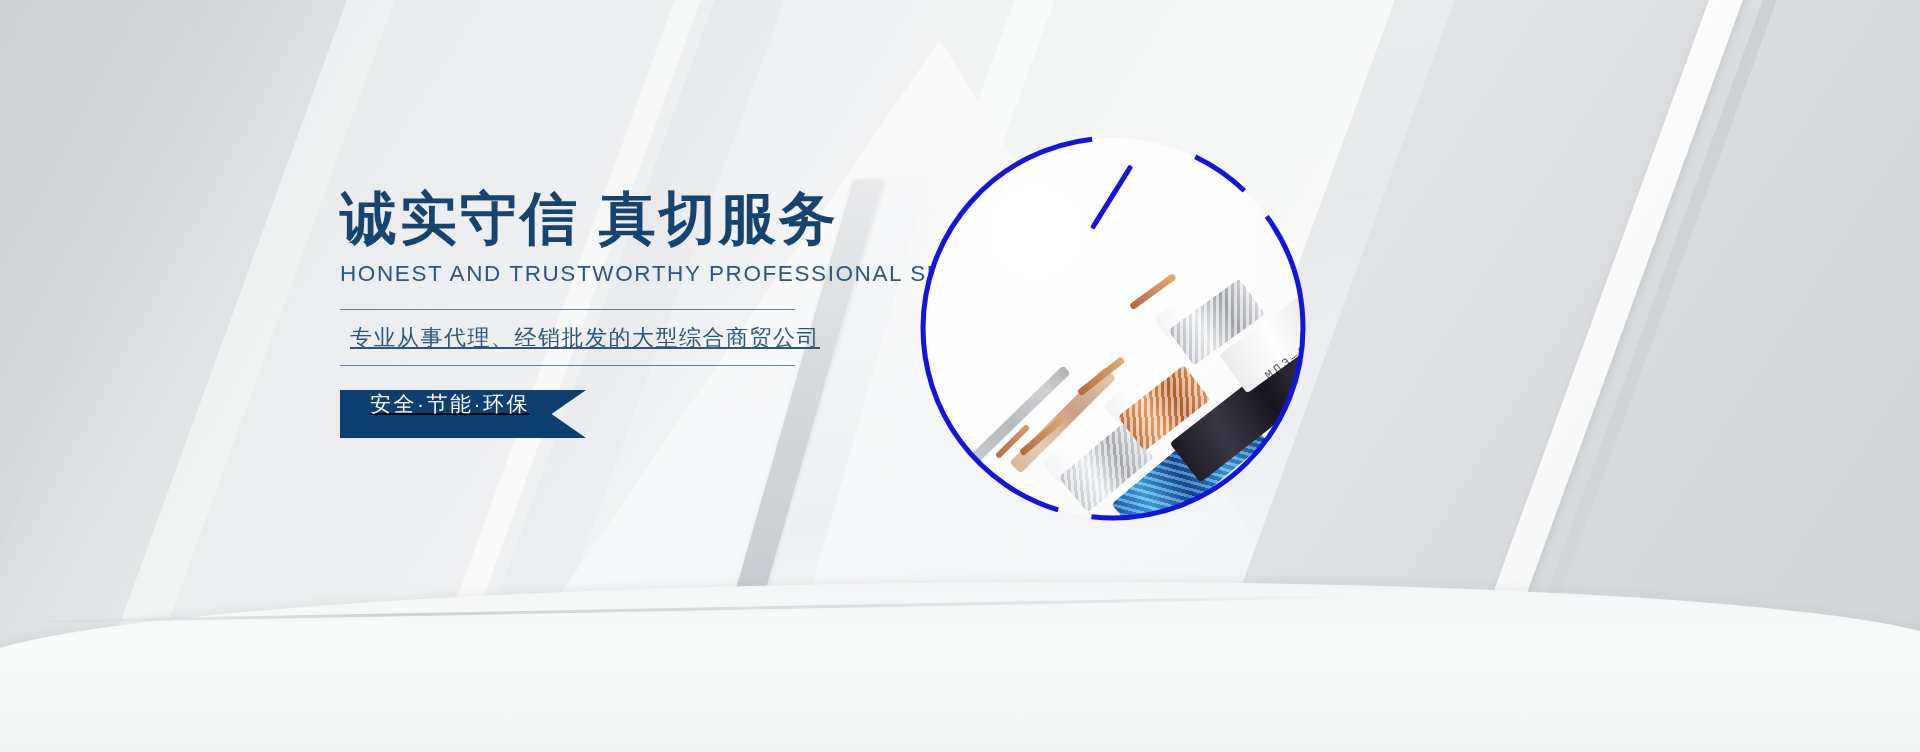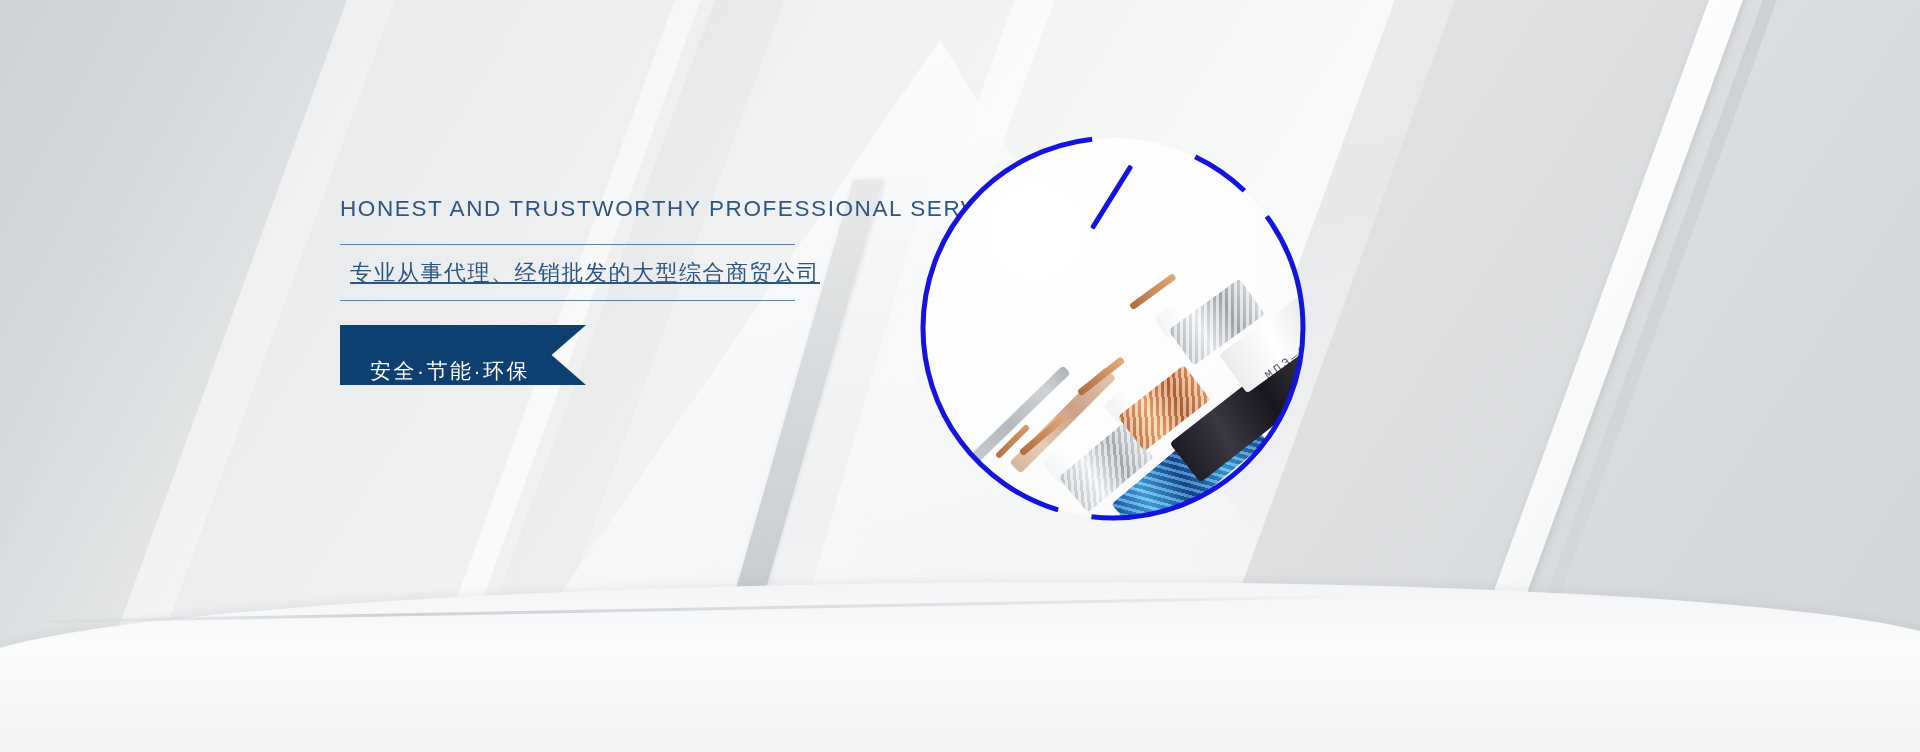--- a/index.html
+++ b/index.html
@@ -174,27 +174,28 @@
     height:1px;
     background:#4a6c90;
     opacity:.85;
   }
 
   
   .tag{
     position:relative;
     margin-top:24px;
     width:246px;
-    height:60px;
+    height:48px;
     background:#0d3f70;
     display:flex;
-    align-items:flex-end;
+    align-items:flex-start;
     justify-content:center;
     clip-path:polygon(0 0,100% 0,86% 50%,100% 100%,0 100%);
     padding-right:26px;
+    text-decoration:underline;
   }
   .tag-text{
     color:#ffffff;
     font-size:21px;
     letter-spacing:2.5px;
     white-space:nowrap;
   }
 
   
   .circle-wrap{
@@ -378,20 +379,21 @@
     <div class="beam-right2"></div>
     <div class="beam-right"></div>
     <div class="beam-c1"></div>
     <div class="beam-c2"></div>
     <div class="floor"></div>
     <div class="floor-edge"></div>
   </div>
 
   <div class="content">
 
+    <div class="headline">诚实守信 真切服务</div>
 
     <div class="sub-en">HONEST AND TRUSTWORTHY PROFESSIONAL SERVICES</div>
 
     <div class="divider"></div>
 
     <div class="desc-cn">专业从事代理、经销批发的大型综合商贸公司</div>
 
     <div class="divider2"></div>
 
     <div class="tag">

